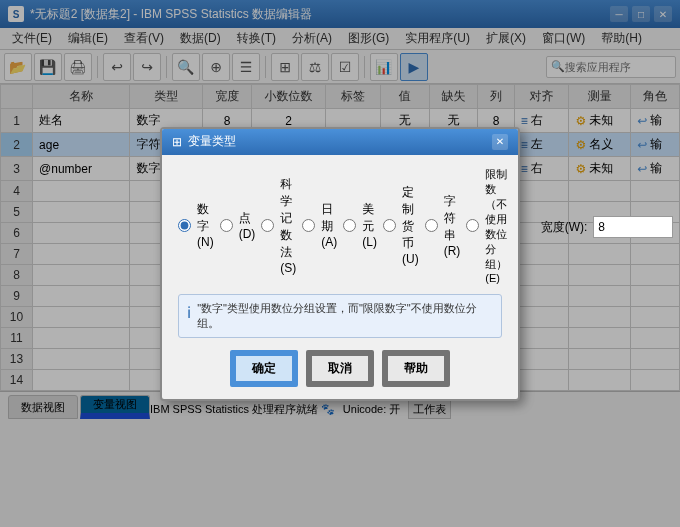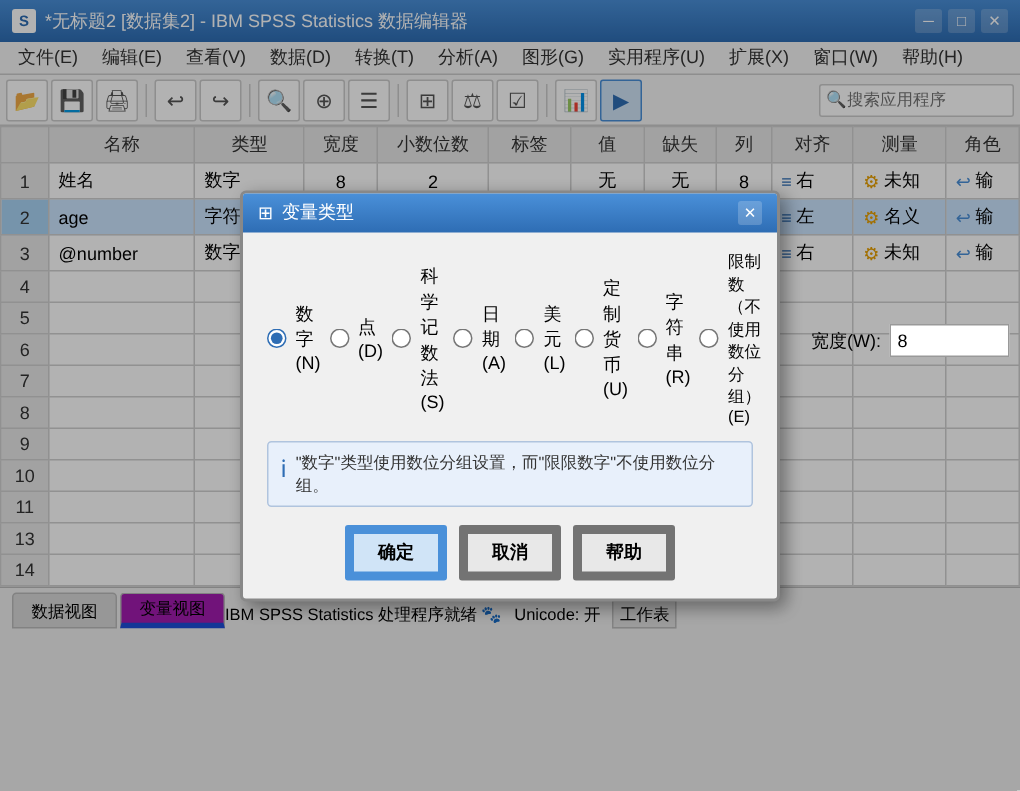--- a/index.html
+++ b/index.html
@@ -137,22 +137,22 @@
       padding: 3px 12px;
       background: #d8d8d8;
       border: 1px solid #bbb;
       cursor: pointer;
       font-size: 11px;
       border-radius: 3px 3px 0 0;
       height: 24px;
       display: flex; align-items: center;
     }
     .tab-item.active {
-      background: #a21caf;
-      border-bottom: 4px solid #1d4ed8;
+      background: #0369a1;
+      border-bottom: 6px solid #1d4ed8;
     }
 
     
     .modal-overlay {
       position: fixed;
       top: 0; left: 0; right: 0; bottom: 0;
       background: rgba(0,0,0,0.3);
       display: flex;
       align-items: center;
       justify-content: center;

